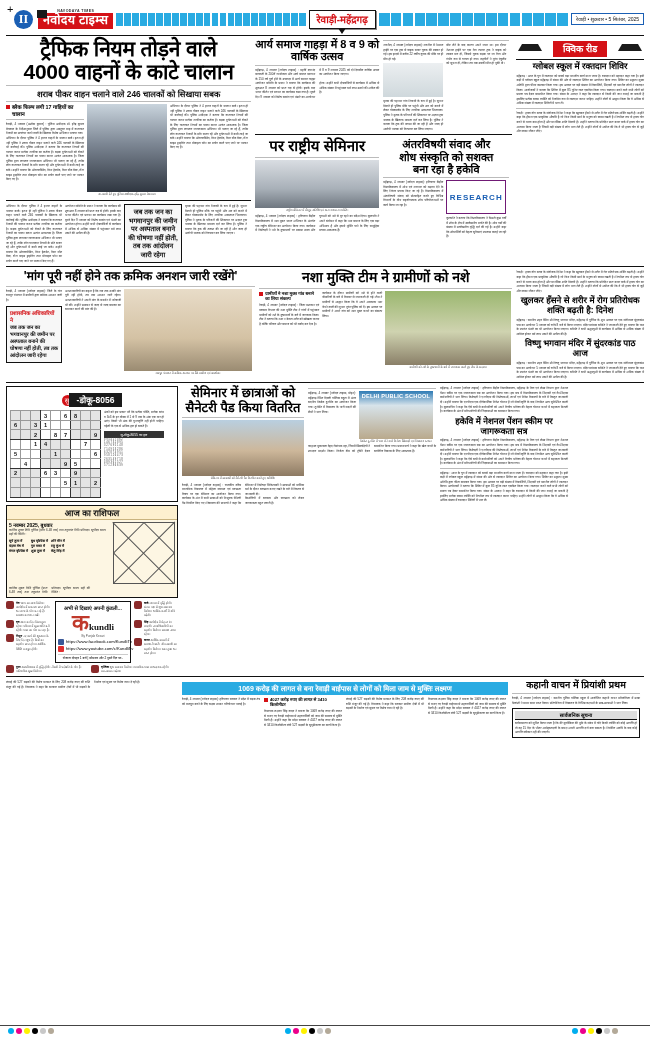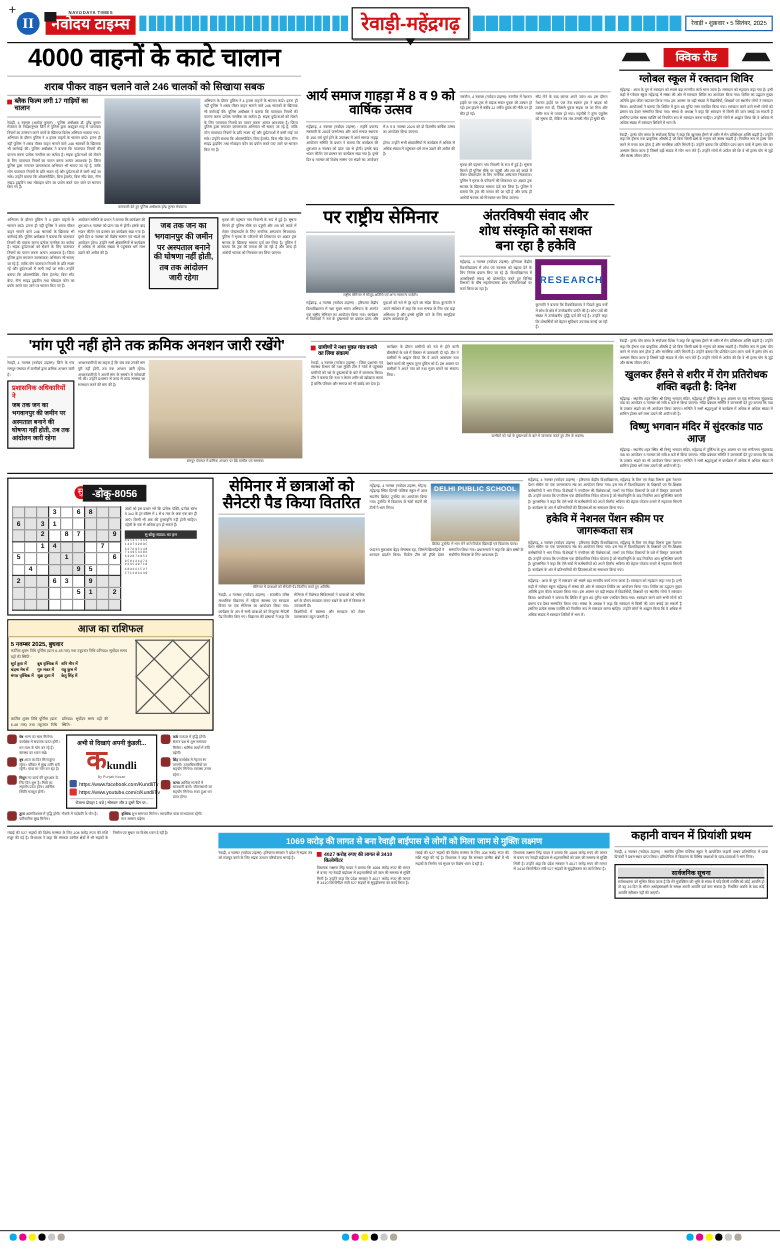--- a/index.html
+++ b/index.html
@@ -24,33 +24,33 @@
   .np-kicker { font-size:3.6px; letter-spacing:.4px; color:#333; text-align:center; font-weight:bold; }
   .np-main {
     background:#d41116; color:#fff; font-size:12.5px; font-weight:bold;
     padding:1px 5px 2px 5px; letter-spacing:.3px; line-height:1.05;
   }
   .np-black { position:absolute; left:-1px; top:1px; width:10px; height:8px; background:#1a1a1a; }
   .bars { flex:1; display:flex; gap:1.2px; height:14px; align-items:center; overflow:hidden; }
   .bars span { flex:1; background:#29abe2; height:13px; }
   .edition-tag {
     background:#fff; border:1.1px solid #111; padding:1px 7px 2px;
-    font-size:16px; font-weight:bold; color:#d41116; position:relative;
+    font-size:10px; font-weight:bold; color:#d41116; position:relative;
     box-shadow:1px 1px 0 #888;
   }
   .edition-tag:after {
     content:""; position:absolute; left:50%; margin-left:-4px; bottom:-6px;
     border-left:4px solid transparent;border-right:4px solid transparent;border-top:6px solid #111;
   }
   .datebox { border:1px solid #1a5fb4; font-size:5px; padding:2px 4px; color:#111; white-space:nowrap; }
 
   
   .cols { display:flex; gap:4px; margin-top:3px; }
   .col-left { width:246px; }
-  .col-mid  { width:258px;margin-top:36px; }
+  .col-mid  { width:258px; }
   .col-right{ width:128px; }
   .hr-thin { border-top:1px solid #bbb; margin:2px 0; }
   .hr-thick{ border-top:1.6px solid #111; margin:3px 0; }
 
   
   .hl-mega { font-size:21px; font-weight:bold; line-height:1.08; color:#000; text-align:center; letter-spacing:-.2px; }
   .hl-big  { font-size:15px; font-weight:bold; line-height:1.1; color:#000; text-align:center; }
   .hl-med  { font-size:11px; font-weight:bold; line-height:1.12; color:#000; text-align:center; }
   .hl-sm   { font-size:8.6px; font-weight:bold; line-height:1.15; color:#000; text-align:center; }
   .subhead { font-size:8.3px; font-weight:bold; text-align:center; color:#111; margin:2px 0 1px; }
@@ -136,21 +136,21 @@
   .dots { position:absolute; top:2px; display:flex; gap:2px; }
   .dot { width:6px;height:6px;border-radius:50%; }
 
   .photo-people { background:linear-gradient(180deg,#b9cfe0 0%,#cdb79a 55%,#8d7a63 100%); }
   .photo-room   { background:linear-gradient(180deg,#d9dde2 0%,#a8b0b8 60%,#6f7780 100%); }
   .photo-man    { background:linear-gradient(180deg,#c9d4dd 0%,#7d8794 45%,#2f3640 100%); }
   .photo-white  { background:linear-gradient(180deg,#eceff1 0%,#cfd8dc 100%); }
   .photo-school { background:linear-gradient(180deg,#2e7bb5 0%,#d7e3ea 30%,#b9a98c 100%); }
   .photo-green  { background:linear-gradient(180deg,#9bb76f 0%,#cfd3b0 55%,#8a7f68 100%); }
   .photo-banner { background:linear-gradient(180deg,#e8dcc8 0%,#d4c2a4 60%,#9a8b72 100%); }
-  .research     { background:#ffffff; border:5px solid #701a75; display:flex;align-items:center;justify-content:center;
+  .research     { background:#ffffff; border:1px solid #701a75; display:flex;align-items:center;justify-content:center;
                   font-size:8px;font-weight:bold;color:#1a5fb4;letter-spacing:1px; }
 </style>
 </head>
 <body>
 
 <div class="page">
 
   <div class="masthead">
     <span class="reg-mark">+</span>
     <div class="logo-circle">II</div>
@@ -207,20 +207,21 @@
     <div class="datebox">रेवाड़ी • शुक्रवार • 5 सितंबर, 2025</div>
   </div>
 
   <div style="border-top:1.5px solid #111;margin-top:1px;"></div>
 
   <div class="cols" style="margin-top:2px;">
 
     <div class="col-left">
 
       <div>
+        <div class="hl-mega">ट्रैफिक नियम तोड़ने वाले</div>
         <div class="hl-mega">4000 वाहनों के काटे चालान</div>
         <div class="hr-thin"></div>
         <div class="subhead">शराब पीकर वाहन चलाने वाले 246 चालकों को सिखाया सबक</div>
         <div class="hr-thin"></div>
 
         <div style="display:flex;gap:3px;margin-top:2px;">
           <div style="width:78px;">
             <div class="bullet">
               <span>ब्लैक फिल्म लगी 17 गाड़ियों का चालान</span>
             </div>
@@ -343,20 +344,21 @@
           <div class="txt">अनशनकारियों का कहना है कि जब तक उनकी मांग पूरी नहीं होती, तब तक अनशन जारी रहेगा। अनशनकारियों ने अपनी मांग के समर्थन में नारेबाजी भी की। उन्होंने प्रशासन से जल्द से जल्द समस्या का समाधान करने की मांग की है।</div>
         </div>
         <div style="width:128px;">
           <div class="photo photo-banner" style="height:82px;"></div>
           <div class="cap">रामपुर पंचायत में क्रमिक अनशन पर बैठे ग्रामीण एवं समर्थक।</div>
         </div>
       </div>
     </div>
 
     <div style="width:254px;">
+      <div class="hl-big" style="font-size:14px;">नशा मुक्ति टीम ने ग्रामीणों को नशे</div>
       <div class="hr-thin"></div>
       <div style="display:flex;gap:3px;margin-top:2px;">
         <div style="width:60px;">
           <div class="bullet" style="font-size:4.4px;">
             <span>ग्रामीणों ने नशा मुक्त गांव बनाने का लिया संकल्प</span>
           </div>
           <div class="txt" style="margin-top:2px;">रेवाड़ी, 4 नवम्बर (नवोदय टाइम्स) : जिला प्रशासन एवं स्वास्थ्य विभाग की नशा मुक्ति टीम ने गांवों में पहुंचकर ग्रामीणों को नशे के दुष्प्रभावों के बारे में जागरूक किया। टीम ने बताया कि नशा न केवल शरीर को खोखला करता है बल्कि परिवार और समाज को भी बर्बाद कर देता है।</div>
         </div>
         <div style="width:60px;">
           <div class="txt">कार्यक्रम के दौरान ग्रामीणों को नशे से होने वाली बीमारियों के बारे में विस्तार से जानकारी दी गई। टीम ने ग्रामीणों से आह्वान किया कि वे अपने आसपास नशा बेचने वालों की सूचना तुरंत पुलिस को दें। इस अवसर पर ग्रामीणों ने अपने गांव को नशा मुक्त बनाने का संकल्प लिया।</div>

